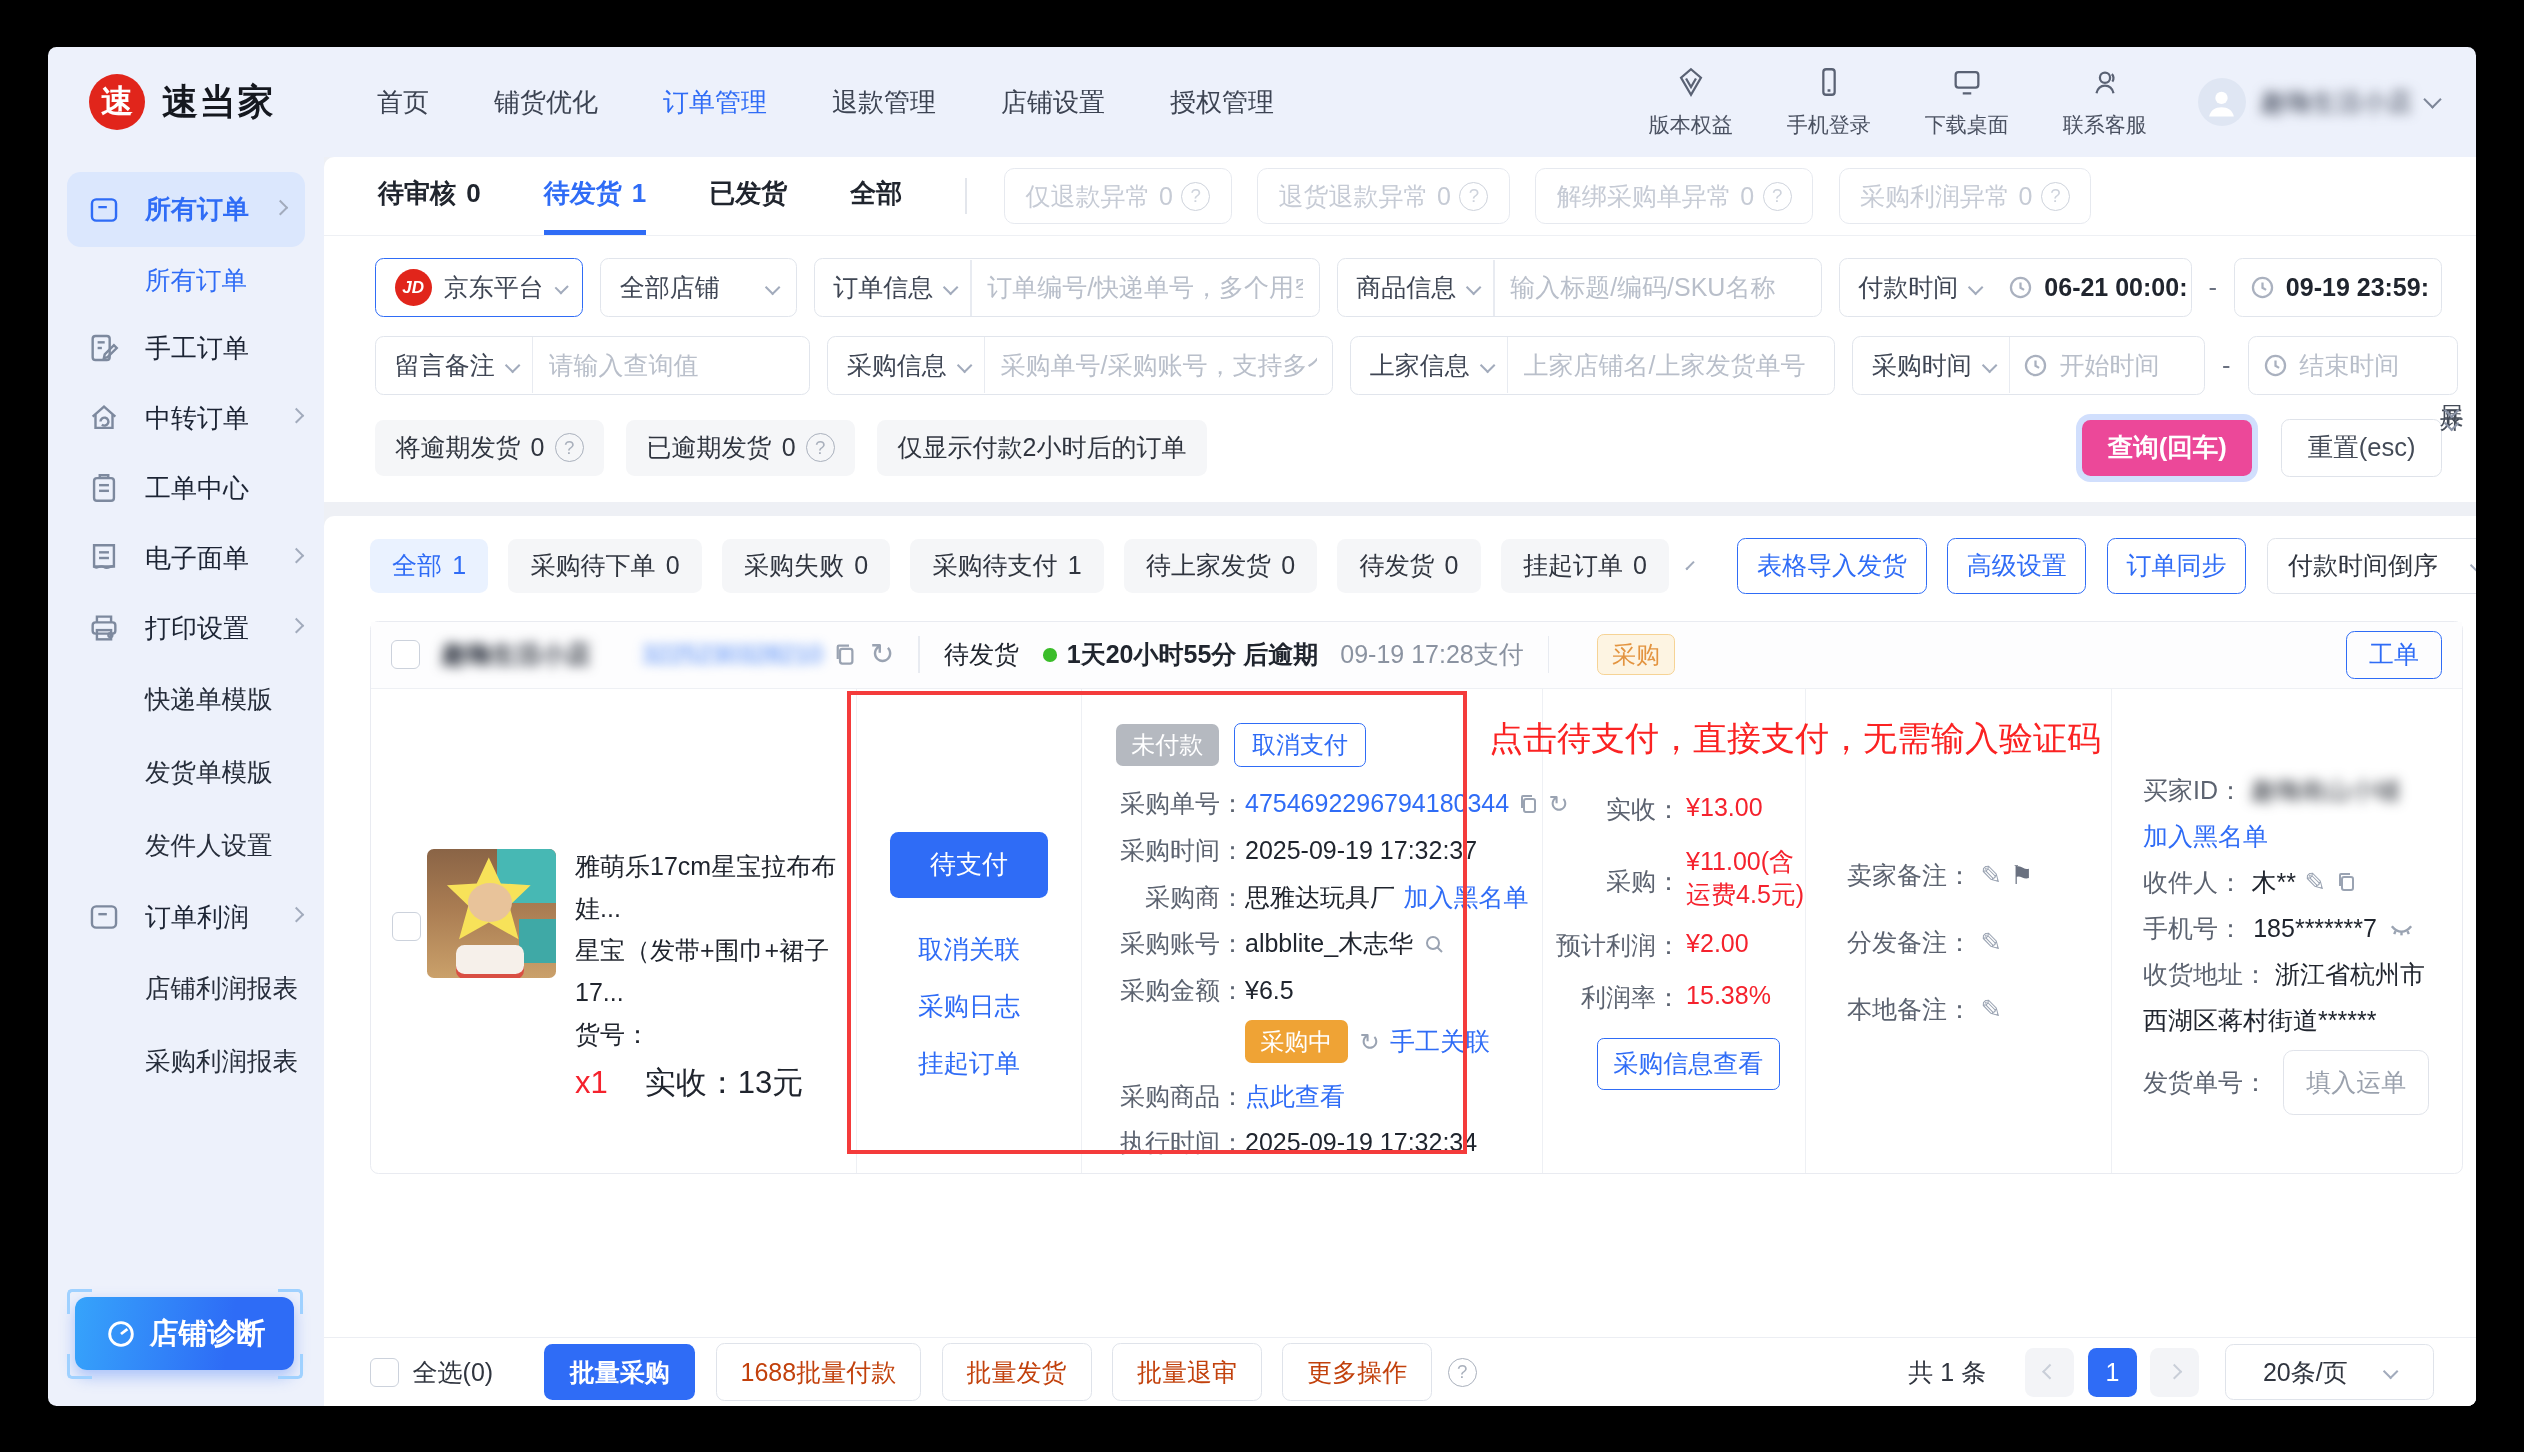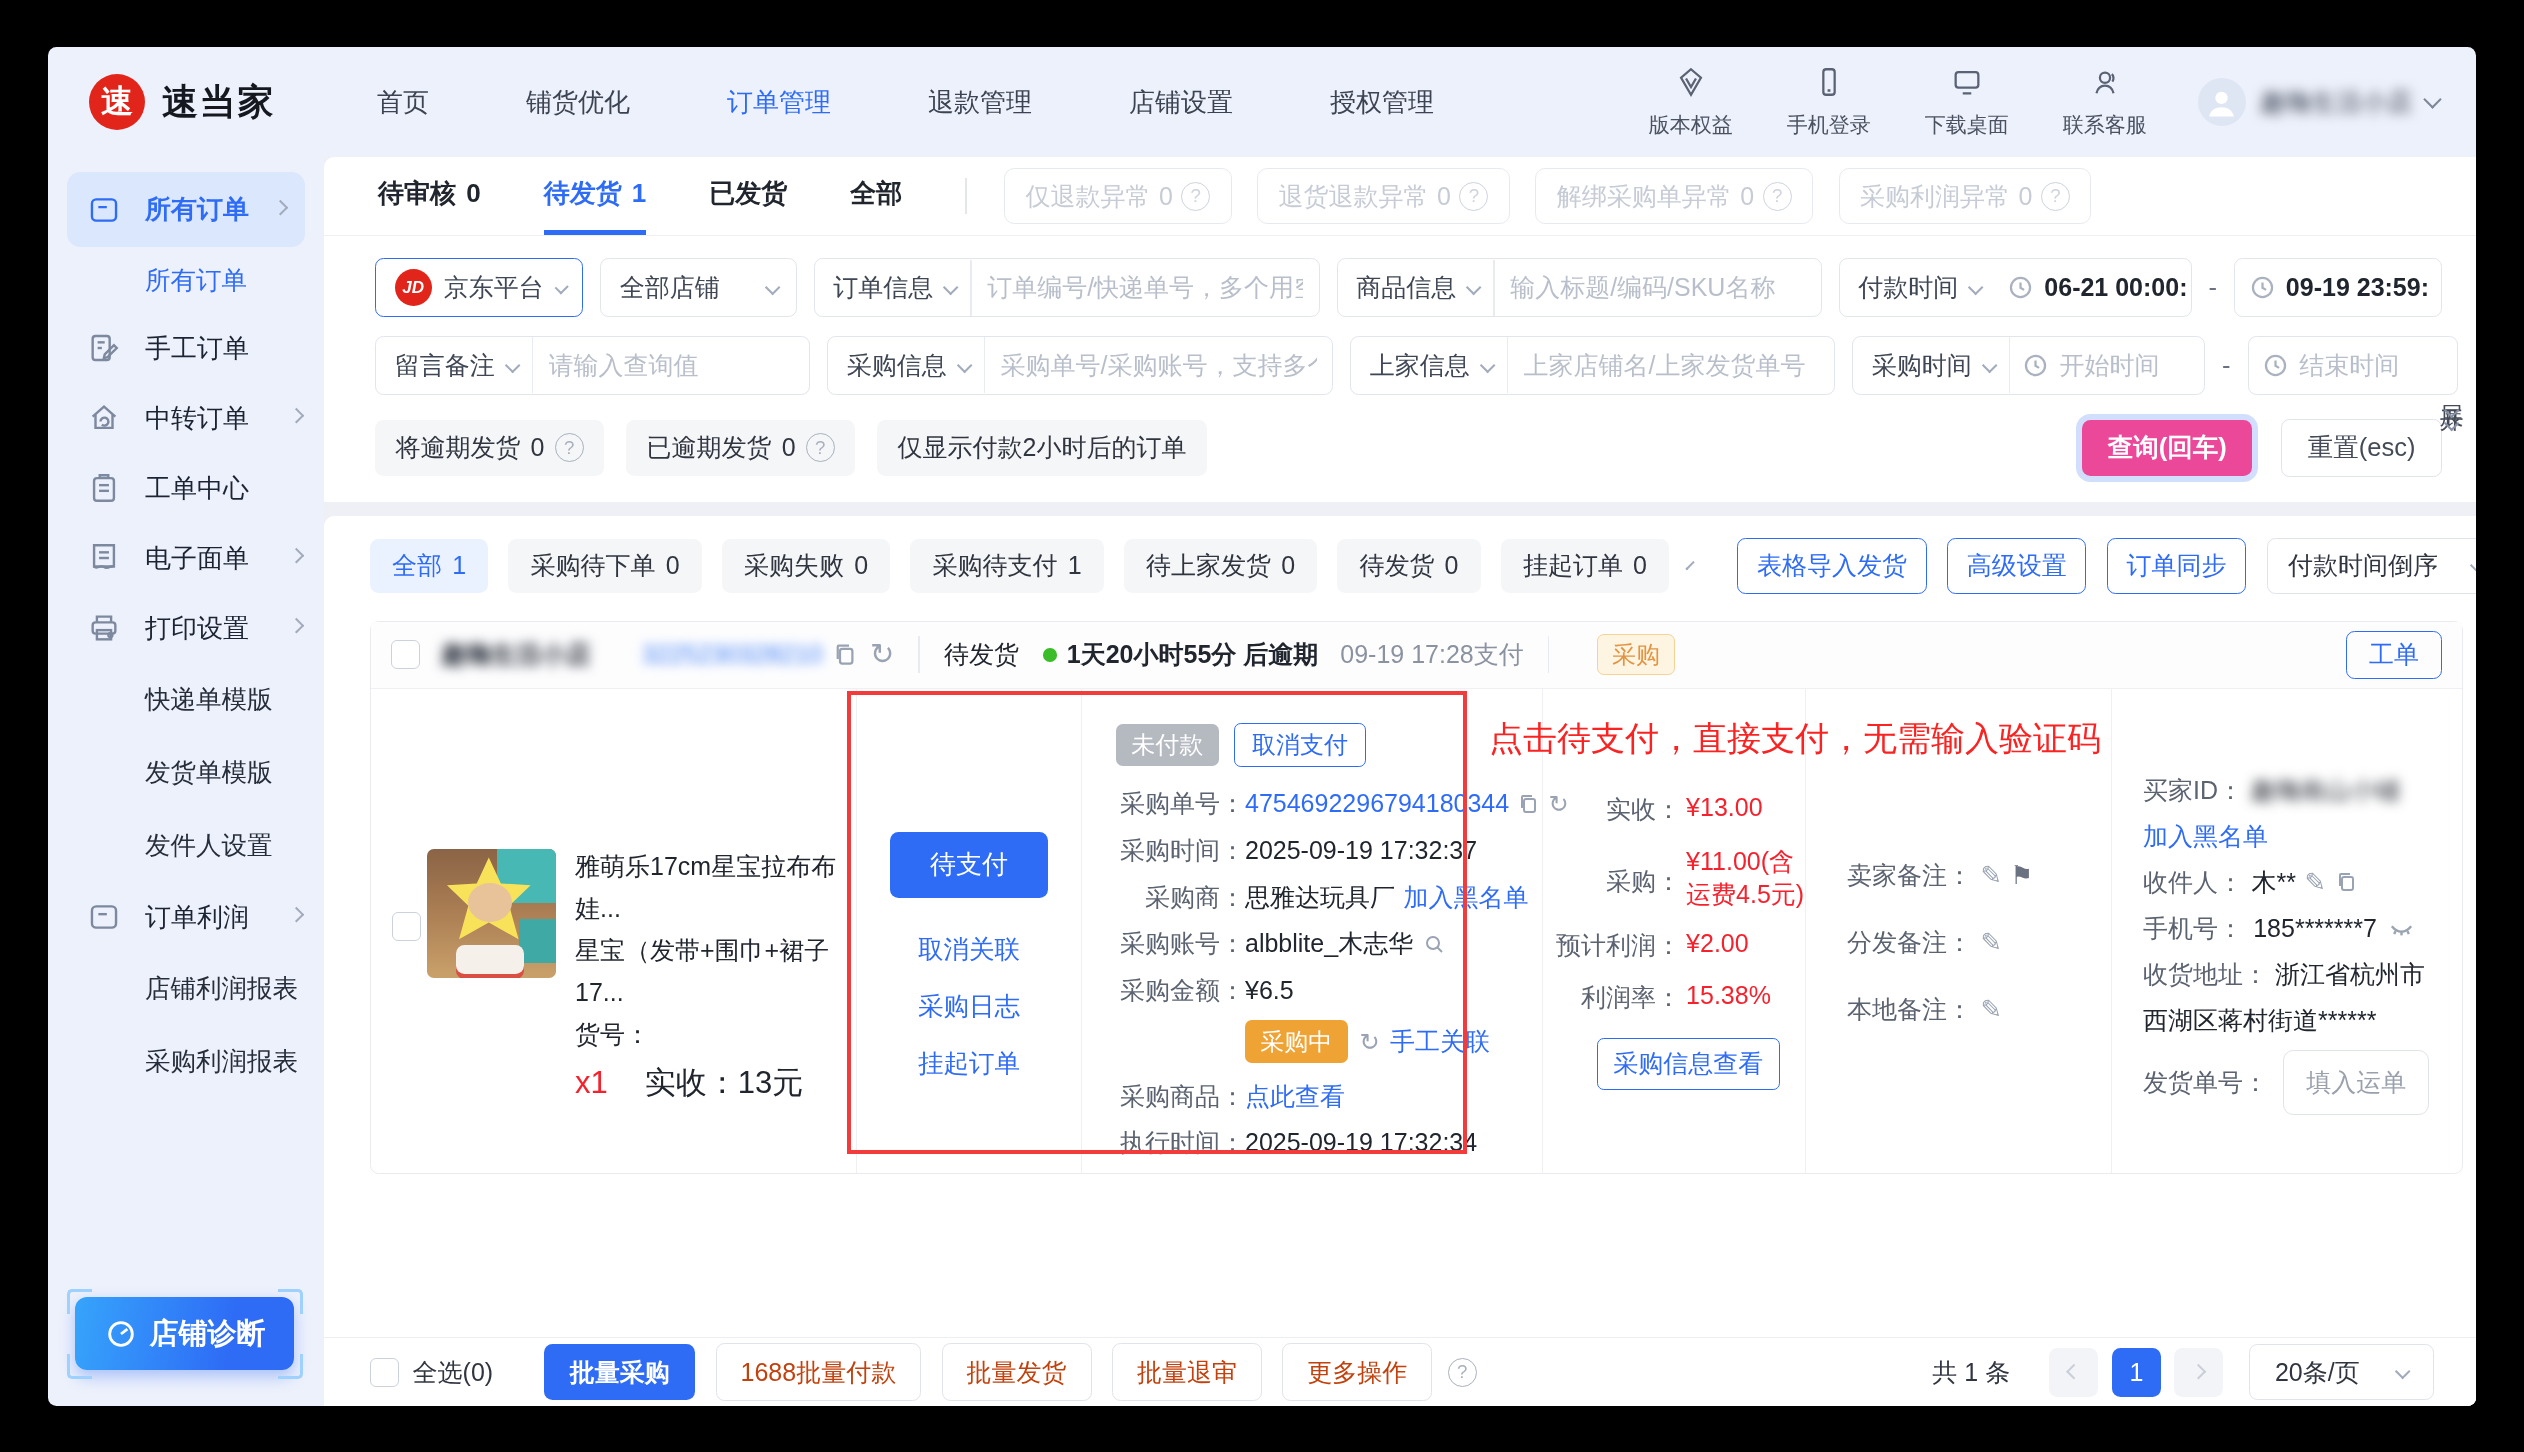--- a/index.html
+++ b/index.html
@@ -2,21 +2,21 @@
 <html style="font-size:13.6px"><head>
 <meta charset="utf-8">
 <style>
   html,body{margin:0;padding:0;}
   body{width:2525px;height:1453px;background:#000;font-family:"Liberation Sans","DejaVu Sans",sans-serif;position:relative;overflow:hidden;}
   .app{position:absolute;left:48px;top:47px;width:2428px;height:1359px;background:#edf1fb;border-radius:8.5px;overflow:hidden;display:flex;flex-direction:column;}
   
   .hdr{height:110px;display:flex;align-items:center;padding:0 37px 0 41px;flex:none;}
   .logo-badge{width:56px;height:56px;border-radius:50%;background:#e1251b;color:#fff;font-size:32px;font-weight:bold;display:flex;align-items:center;justify-content:center;flex:none;}
   .logo-text{font-size:36px;font-weight:bold;color:#15181f;margin-left:17px;letter-spacing:1.7px;}
-  .nav{display:flex;align-items:center;margin-left:102px;gap:97px;}
+  .nav{display:flex;align-items:center;margin-left:102px;gap:65px;}
   .nav-item{font-size:26px;color:#3c4352;cursor:pointer;white-space:nowrap;}
   .nav-item.active{color:#2f6cf6;}
   .hdr-spacer{flex:1;}
   .utils{display:flex;align-items:flex-start;gap:54px;margin-right:51px;}
   .util{display:flex;flex-direction:column;align-items:center;gap:8.5px;color:#4a5161;}
   .util svg{width:34px;height:34px;stroke:#5a6274;stroke-width:1.6;fill:none;}
   .util-label{font-size:21px;color:#4a5161;white-space:nowrap;}
   .account{display:flex;align-items:center;gap:13.6px;}
   .avatar{width:48px;height:48px;border-radius:50%;background:#dfe6f3;display:flex;align-items:center;justify-content:center;overflow:hidden;}
   .avatar svg{width:37px;height:37px;}
@@ -137,21 +137,21 @@
   .footer{margin-top:auto;background:#fff;height:68px;display:flex;align-items:center;padding:0 42px 0 46px;border-top:1.7px solid #eceef3;flex:none;}
   .f-label{font-size:25px;color:#30353f;margin-left:13.6px;white-space:nowrap;}
   .btn-primary{background:#2f6cf6;color:#fff;font-size:25px;font-weight:bold;border-radius:8.5px;height:56px;padding:0 25.5px;display:flex;align-items:center;margin-left:51px;cursor:pointer;white-space:nowrap;}
   .btn-ghost{background:#fff;border:1.7px solid #dfe3ea;color:#c2410c;font-size:25px;border-radius:8.5px;height:56px;padding:0 24px;display:flex;align-items:center;margin-left:20.4px;cursor:pointer;white-space:nowrap;}
   .f-spacer{flex:1;}
   .f-total{font-size:25px;color:#30353f;margin-right:25.5px;white-space:nowrap;}
   .pg{width:49px;height:49px;border-radius:8.5px;display:flex;align-items:center;justify-content:center;margin-left:13.6px;cursor:pointer;}
   .pg.nav{background:#f3f4f7;}
   .pg.cur{background:#2f6cf6;color:#fff;font-size:25px;}
   .pg .chev.sm{margin:0;border-color:#c9ced8;}
-  .psize{margin-left:25.5px;border:1.7px solid #dfe3ea;border-radius:8.5px;height:54px;display:flex;align-items:center;gap:37px;padding:0 25px;font-size:25px;color:#30353f;background:#fff;cursor:pointer;white-space:nowrap;}
+  .psize{margin-left:25.5px;border:1.7px solid #dfe3ea;border-radius:8.5px;height:54px;display:flex;align-items:center;gap:37px;padding:0 37px;font-size:25px;color:#30353f;background:#fff;cursor:pointer;white-space:nowrap;}
 </style>
 </head>
 <body>
 
 <div class="app">
 
   <div class="hdr">
     <div class="logo-badge">速</div>
     <div class="logo-text">速当家</div>
     <div class="nav">

